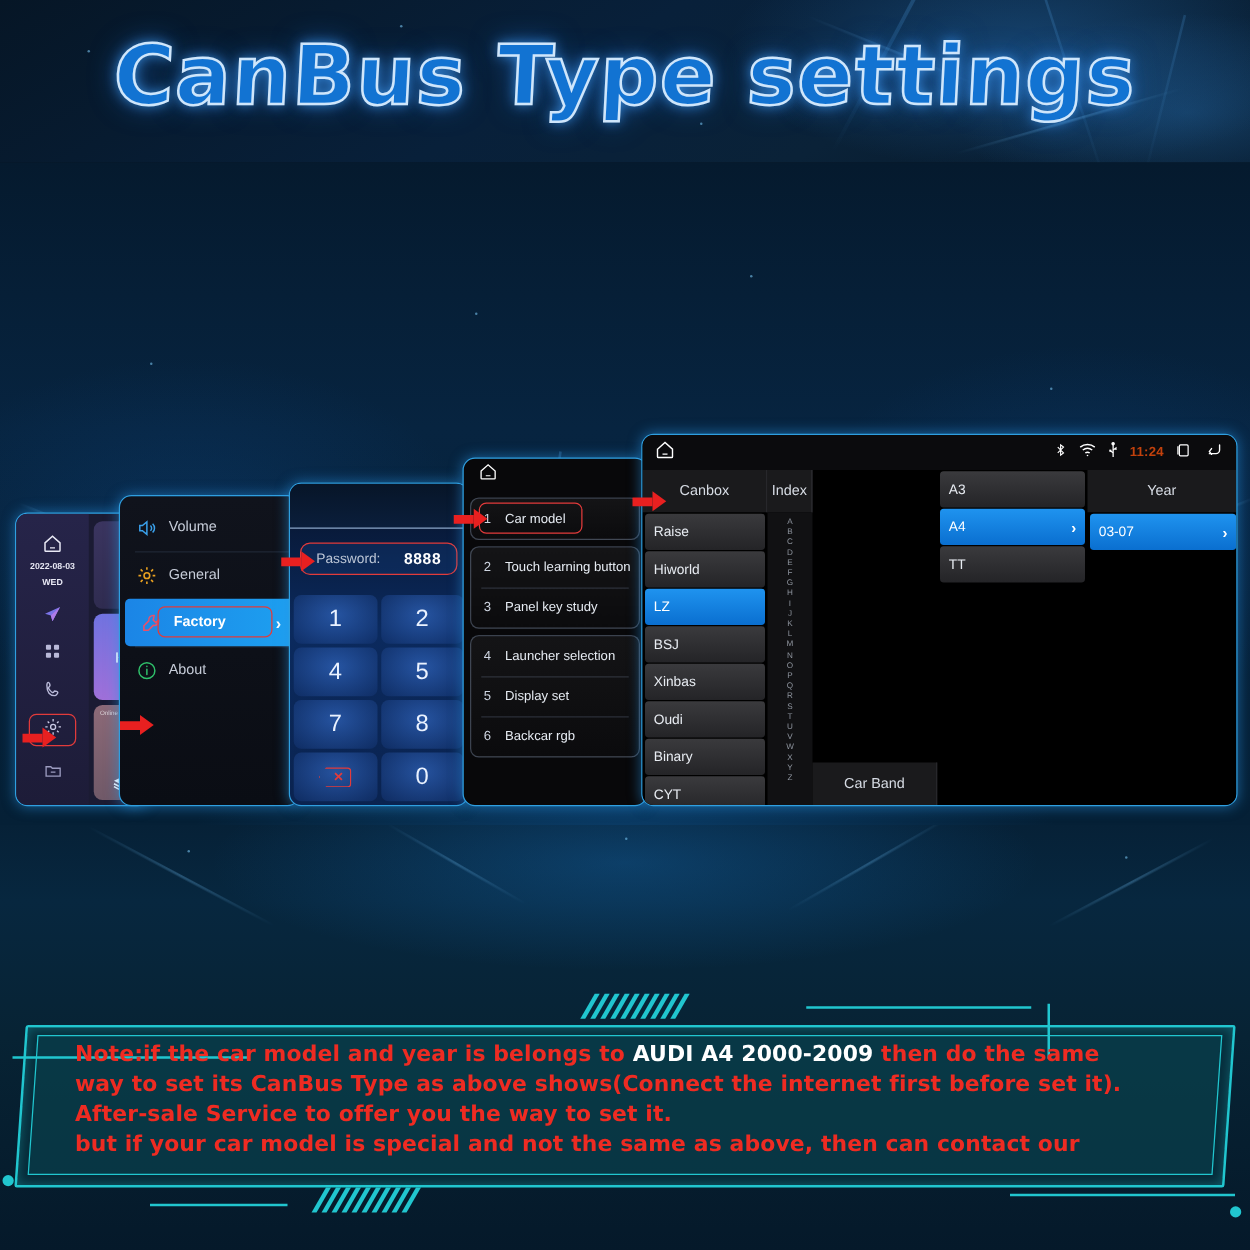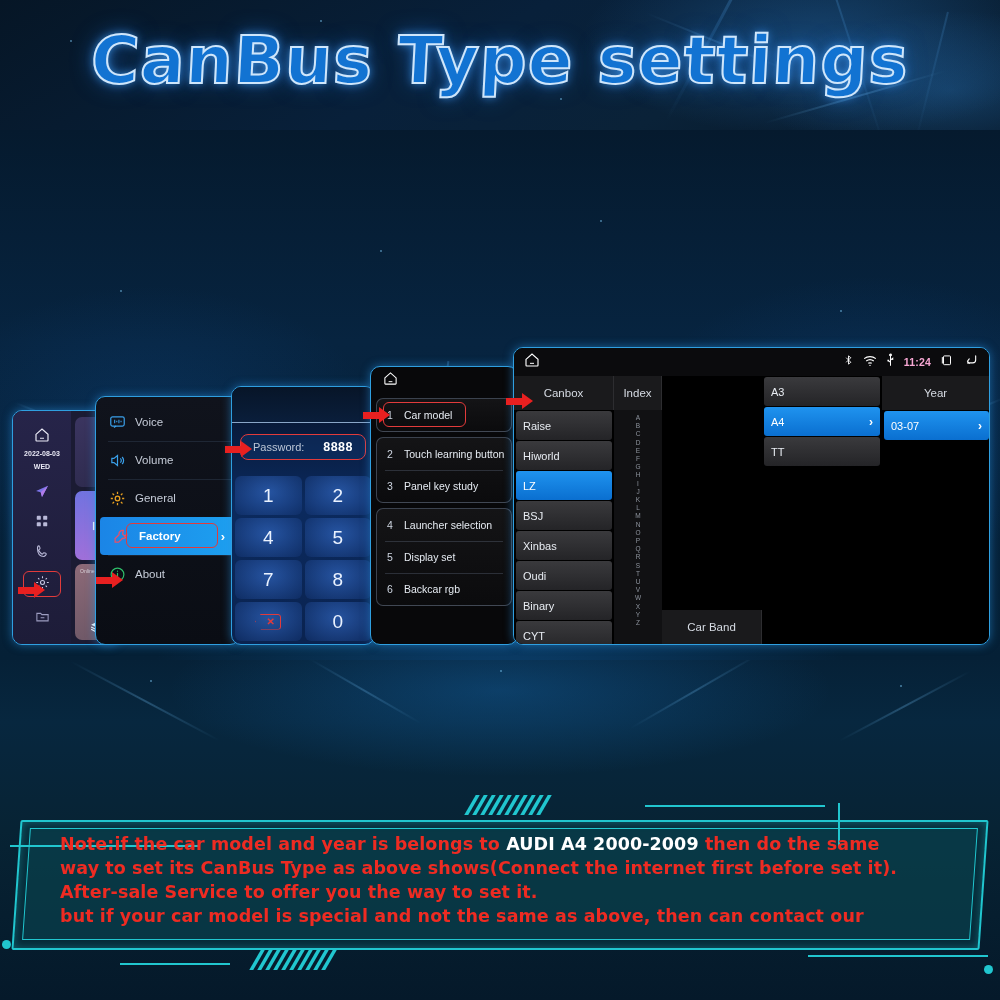--- a/index.html
+++ b/index.html
@@ -123,26 +123,26 @@
     background: linear-gradient(180deg,#141416,#0b0b0d); }
   .fac-item { height: 32px; display:flex; align-items:center; gap:9px; padding-left:10px; position:relative; }
   .fac-item + .fac-item::before { content:""; position:absolute; left:8px; right:8px; top:0; height:1px; background: rgba(150,170,200,.22); }
   .fac-num { color:#cfd6e2; font-size:10.5px; width:8px; }
   .fac-txt { color:#e6ebf2; font-size:10.5px; }
   .fac-hl { position:absolute; left:6px; top:3px; width:83px; height:25px; border:1.5px solid #e23b3b; border-radius:6px; }
 
   
   #panel-table { left: 513px; top: 347px; width: 477px; height: 298px; z-index: 6; background:#000; }
   .status-bar { height: 28px; background: #0b0b0d; display:flex; align-items:center; padding: 0 10px; }
-  .sb-right { margin-left:auto; display:flex; align-items:center; gap:9px; color:#f9a8d4; }
+  .sb-right { margin-left:auto; display:flex; align-items:center; gap:9px; color:#c2410c; }
   .sb-time { font-size: 10.5px; font-weight:600; letter-spacing:.2px; }
   .tbl { display:flex; height: calc(100% - 28px); border-radius: 29px; }
   .col { display:flex; flex-direction:column; }
   .col-canbox { width: 100px; }
-  .col-index  { width: 48px; }
+  .col-index  { width: 36px; }
   .col-band   { width: 100px; justify-content: flex-end; }
   .col-type   { width: 120px; }
   .col-year   { width: 121px; flex:1; }
   .col-head { height: 34px; display:flex; align-items:center; justify-content:center;
     color:#d6dbe3; font-size:11.5px; background:#1a1a1c; border-right:1px solid #2d2d30; }
   .col-body { flex:1; background:#000; padding-top:0; overflow:hidden; }
   .cell { height: 29px; margin: 1px 2px; border-radius:3px; display:flex; align-items:center;
     padding: 0 7px; color:#e8ecf2; font-size:11px;
     background: linear-gradient(180deg,#3a3a3d,#242427); }
   .cell.sel { background: linear-gradient(180deg,#1f93ef,#0a6fd0); color:#fff; }
@@ -281,30 +281,20 @@
             <path d="M2 16l10 5 10-5" stroke="#fff" stroke-width="2" fill="none"></path>
           </svg>
       </div>
     </div>
   </div>
 
   <div class="tablet" id="panel-settings">
     <div class="set-list">
 
 
-      <div class="set-item">
-        <span class="ico">
-          <svg width="17" height="17" viewBox="0 0 24 24" fill="none" stroke="#3aa0ea" stroke-width="1.7">
-              <rect x="2.5" y="4" width="19" height="13" rx="2.5"></rect>
-              <path d="M7 19l3-2"></path>
-              <path d="M8 8v5M11 9.5v2M14 8v5M17 9.5v2" stroke-width="1.5"></path>
-            </svg>
-        </span>
-        <span class="set-label">Voice</span>
-      </div>
 
       <div class="set-item">
         <span class="ico">
           <svg width="17" height="17" viewBox="0 0 24 24" fill="none" stroke="#3aa0ea" stroke-width="1.7">
               <path d="M4 9h3l5-4v14l-5-4H4z"></path>
               <path d="M16 9a4 4 0 0 1 0 6M18.5 7a7 7 0 0 1 0 10"></path>
             </svg>
         </span>
         <span class="set-label">Volume</span>
       </div>

